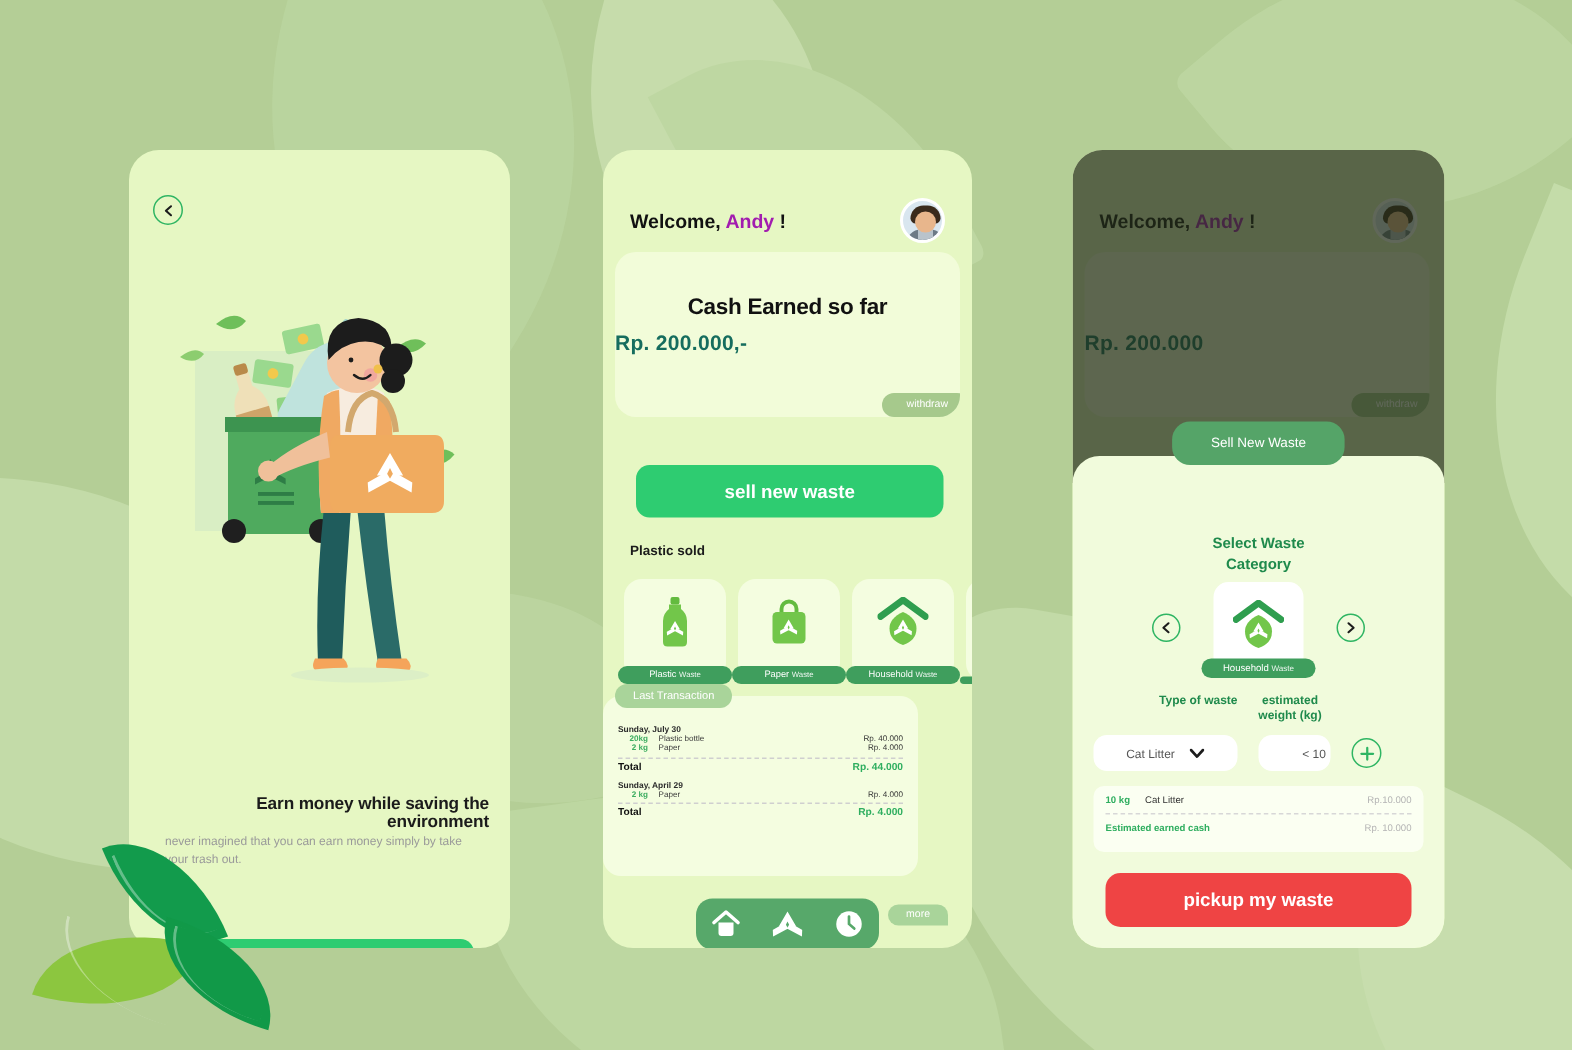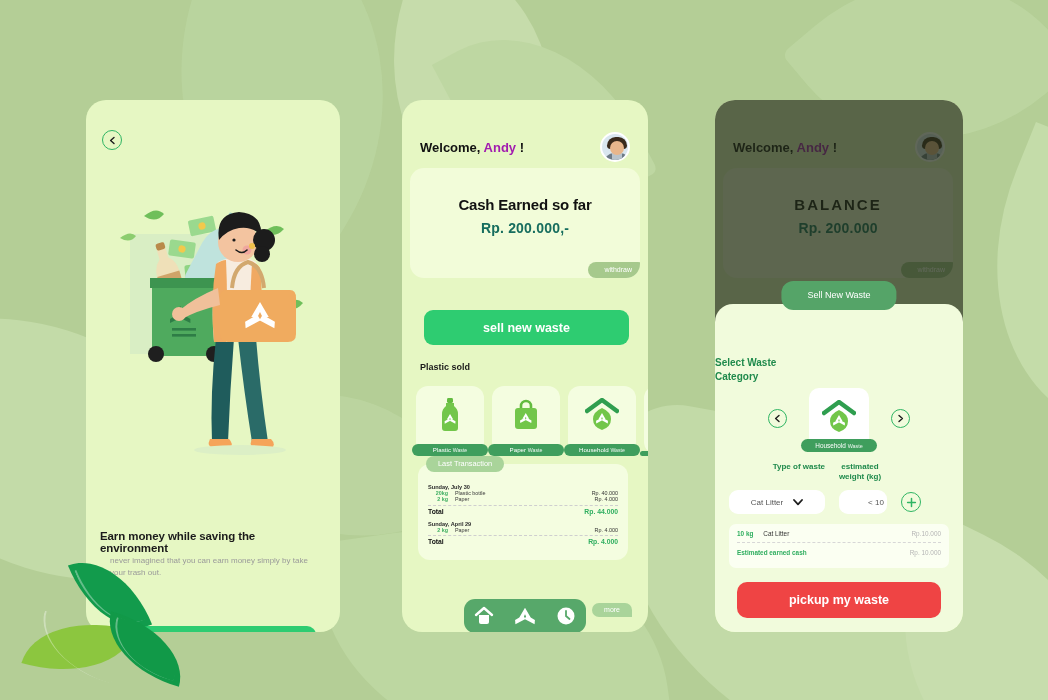--- a/index.html
+++ b/index.html
@@ -66,21 +66,21 @@
     border:1.6px solid #2fb563; border-radius:50%;
     display:flex; align-items:center; justify-content:center;
     background:#e6f7c3; cursor:pointer;
   }
   .back-btn svg { display:block; }
 
   .illus { position:absolute; left:0; top:56px; width:100%; height:300px; }
 
   .p1-title {
     position:absolute; left:14px; right:14px; top:430px;
-    text-align:left; font-size:11.5px; font-weight:bold; color:#1b1b1b;
+    text-align:right; font-size:11.5px; font-weight:bold; color:#1b1b1b;
     letter-spacing:-.1px;
   }
   .p1-sub {
     position:absolute; left:24px; right:24px; top:455px;
     text-align:left; font-size:8px; color:#9a9a9a; line-height:1.55;
   }
   .cta-green {
     position:absolute; left:24px; right:24px; top:526px; height:38px;
     background:#2ecc71; border-radius:9px; border:none;
     color:#fff; font-size:13.5px; font-weight:bold; letter-spacing:.2px;
@@ -100,21 +100,21 @@
       background:#e8b68c;border-radius:50%;}
   .avatar .body{position:absolute;left:2px;top:19px;width:26px;height:14px;
       background:#6d7a86;border-radius:10px 10px 0 0;}
   .avatar .shirt{position:absolute;left:10px;top:19px;width:10px;height:12px;
       background:#b9c3cb;}
 
   .cash-card { position:absolute; left:8px; top:68px; width:230px; height:110px;
       background:#f2fcd9; border-radius:14px; overflow:hidden;padding-left:48px; }
   .cash-title { position:absolute; left:0; right:0; top:28px; text-align:center;
       font-size:15px; font-weight:bold; color:#111; letter-spacing:-.2px; }
-  .cash-amt { position:absolute; left:0; right:0; top:52px; text-align:center;
+  .cash-amt { position:absolute; left:0; right:0; top:52px; text-align:left;
       font-size:14px; font-weight:bold; color:#166d5e; letter-spacing:.2px; }
   .withdraw-pill { position:absolute; right:-6px; bottom:0px;
       background:#a6c98c; color:#fff; font-size:7px; padding:4px 14px 5px 16px;
       border-radius:12px 12px 0 12px; cursor:pointer; }
 
   .sell-btn { position:absolute; left:22px; top:210px; width:205px; height:35px;
       background:#2ecc71; border:none; border-radius:9px; color:#fff;
       font-size:12.5px; font-weight:bold;
       font-family:"Liberation Sans", sans-serif; cursor:pointer; }
   .recent-lbl { position:absolute; left:18px; top:262px; font-size:9px;
@@ -123,21 +123,21 @@
   .cat-row { position:absolute; left:14px; top:286px; display:flex; gap:8px; }
   .cat-card { width:68px; height:68px; background:#f4fde0; border-radius:12px;
       position:relative; flex:0 0 auto; cursor:pointer; }
   .cat-card .ico { position:absolute; left:0; right:0; top:12px;
       display:flex; justify-content:center; }
   .cat-tag { position:absolute; left:-4px; right:-4px; bottom:-2px;
       background:#3f9e5d; color:#fff; border-radius:12px;
       font-size:6.2px; text-align:center; padding:2.5px 0 3px; }
   .cat-tag .w { font-size:5.2px; opacity:.9; }
 
-  .trans-card { position:absolute; left:16px; top:364px; width:210px; height:96px;
+  .trans-card { position:absolute; left:0; top:364px; width:210px; height:120px;
       background:#f4fde0; border-radius:12px; }
   .trans-tab { position:absolute; left:8px; top:-8px; background:#a9d49a;
       color:#fff; font-size:7.4px; padding:3px 12px 4px; border-radius:9px; }
   .tr-date { font-size:5.6px; font-weight:bold; color:#2a2a2a; }
   .tr-line { display:flex; align-items:center; font-size:5.4px; color:#3a3a3a; }
   .tr-kg { color:#3fae62; font-weight:bold; width:20px; text-align:right;
       flex:0 0 auto; }
   .tr-nm { margin-left:7px; flex:1; }
   .tr-amt { color:#333; }
   .tr-total { display:flex; justify-content:space-between; align-items:center;
@@ -159,21 +159,21 @@
   .p3-top { position:absolute; left:0; top:0; width:100%; height:222px;
       background:#e6f7c3; }
   .p3-dim { position:absolute; left:0; top:0; width:100%; height:222px;
       background:rgba(35,45,25,.72); }
 
   .sheet { position:absolute; left:0; top:204px; width:100%; height:328px;
       background:#f1fbdc; border-radius:18px 18px 20px 20px; }
   .sheet-tab { position:absolute; left:50%; transform:translateX(-50%);
       top:-23px; background:#55a468; color:#fff; font-size:9px;
       padding:9px 26px 10px; border-radius:12px; cursor:pointer; }
-  .sel-title { position:absolute; left:0; right:0; top:52px; text-align:left;
+  .sel-title { position:absolute; left:0; right:0; top:52px; text-align:center;
       font-size:10px; font-weight:bold; color:#1f8a4c; line-height:1.35; }
   .carousel { position:absolute; left:0; right:0; top:84px; height:60px;
       display:flex; align-items:center; justify-content:center; gap:22px; }
   .arrow-btn { width:19px; height:19px; border:1.6px solid #2fb563;
       border-radius:50%; display:flex; align-items:center; justify-content:center;
       background:#f1fbdc; cursor:pointer; flex:0 0 auto; }
   .hero-card { width:60px; height:60px; background:#fff; border-radius:10px;
       position:relative; flex:0 0 auto; }
   .hero-card .ico { position:absolute; left:0; right:0; top:12px;
       display:flex; justify-content:center; }
@@ -486,21 +486,20 @@
           <span>!</span>
         </div>
         <div class="avatar">
           <div class="body"></div>
           <div class="shirt"></div>
           <div class="hair"></div>
           <div class="face"></div>
         </div>
       </div>
       <div class="cash-card">
-        <div class="cash-title" style="letter-spacing:2px">BALANCE</div>
         <div class="cash-amt">Rp. 200.000</div>
         <div class="withdraw-pill">withdraw</div>
       </div>
     </div>
 
     <div class="p3-dim"></div>
 
     <div class="sheet">
       <div class="sheet-tab">Sell New Waste</div>
 

